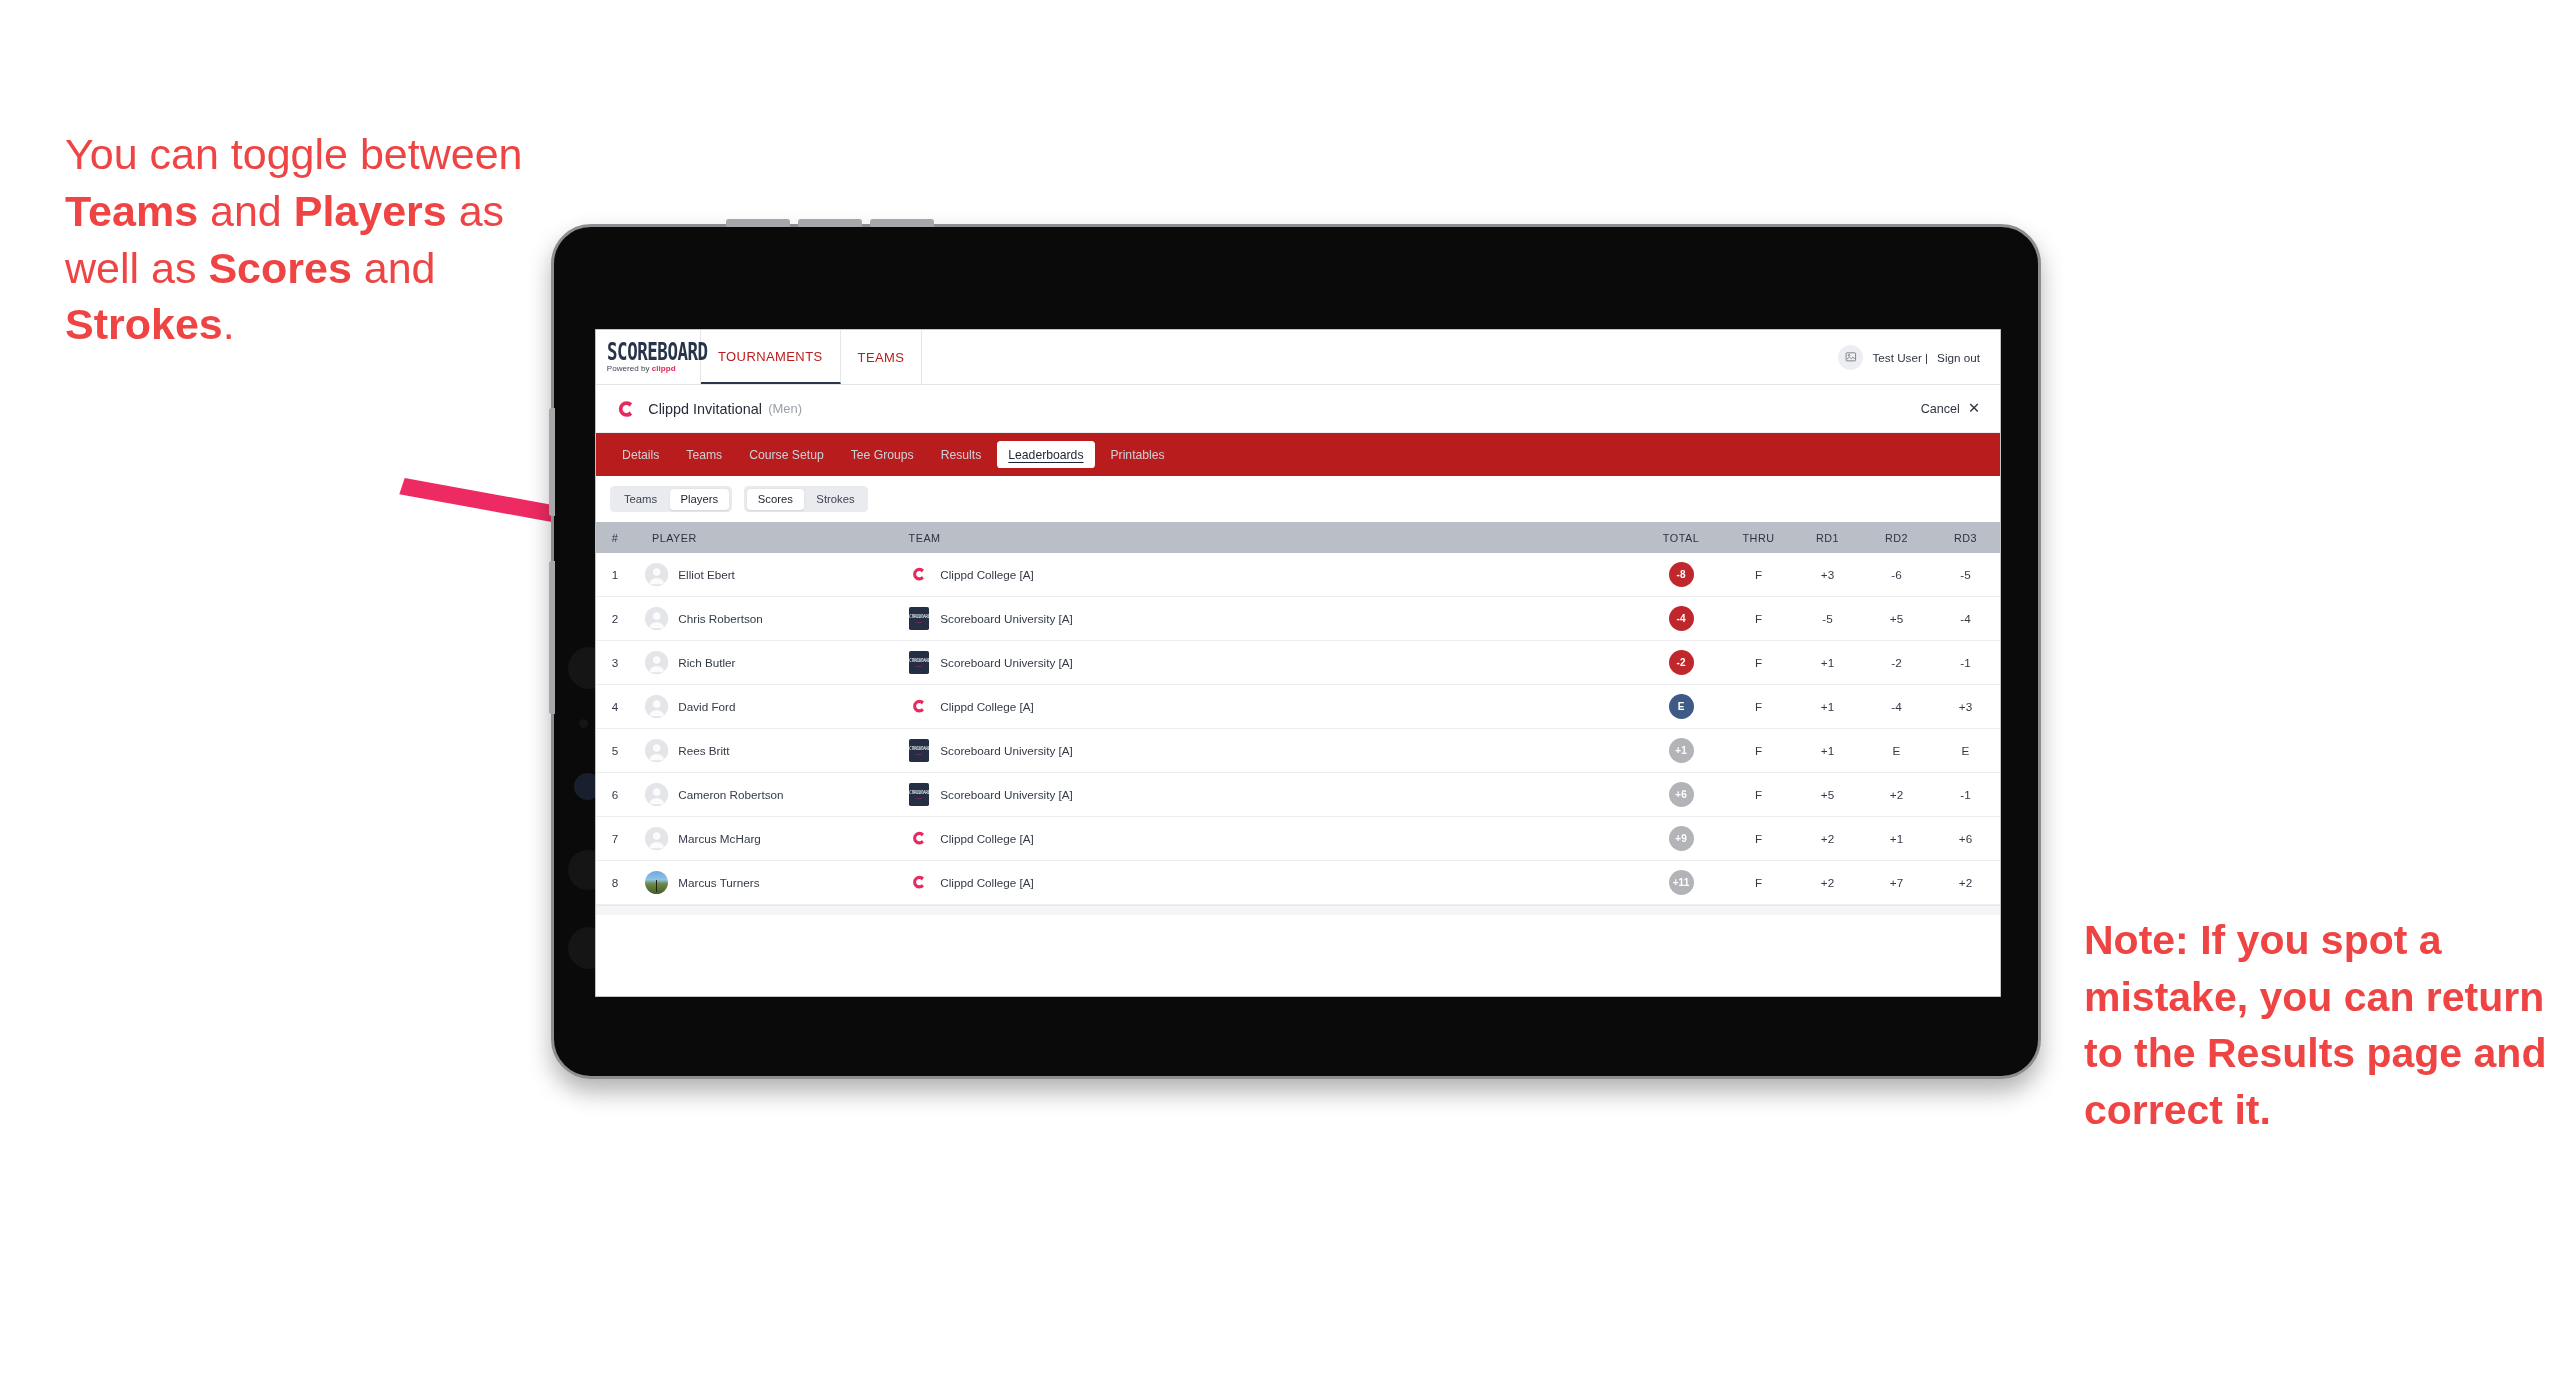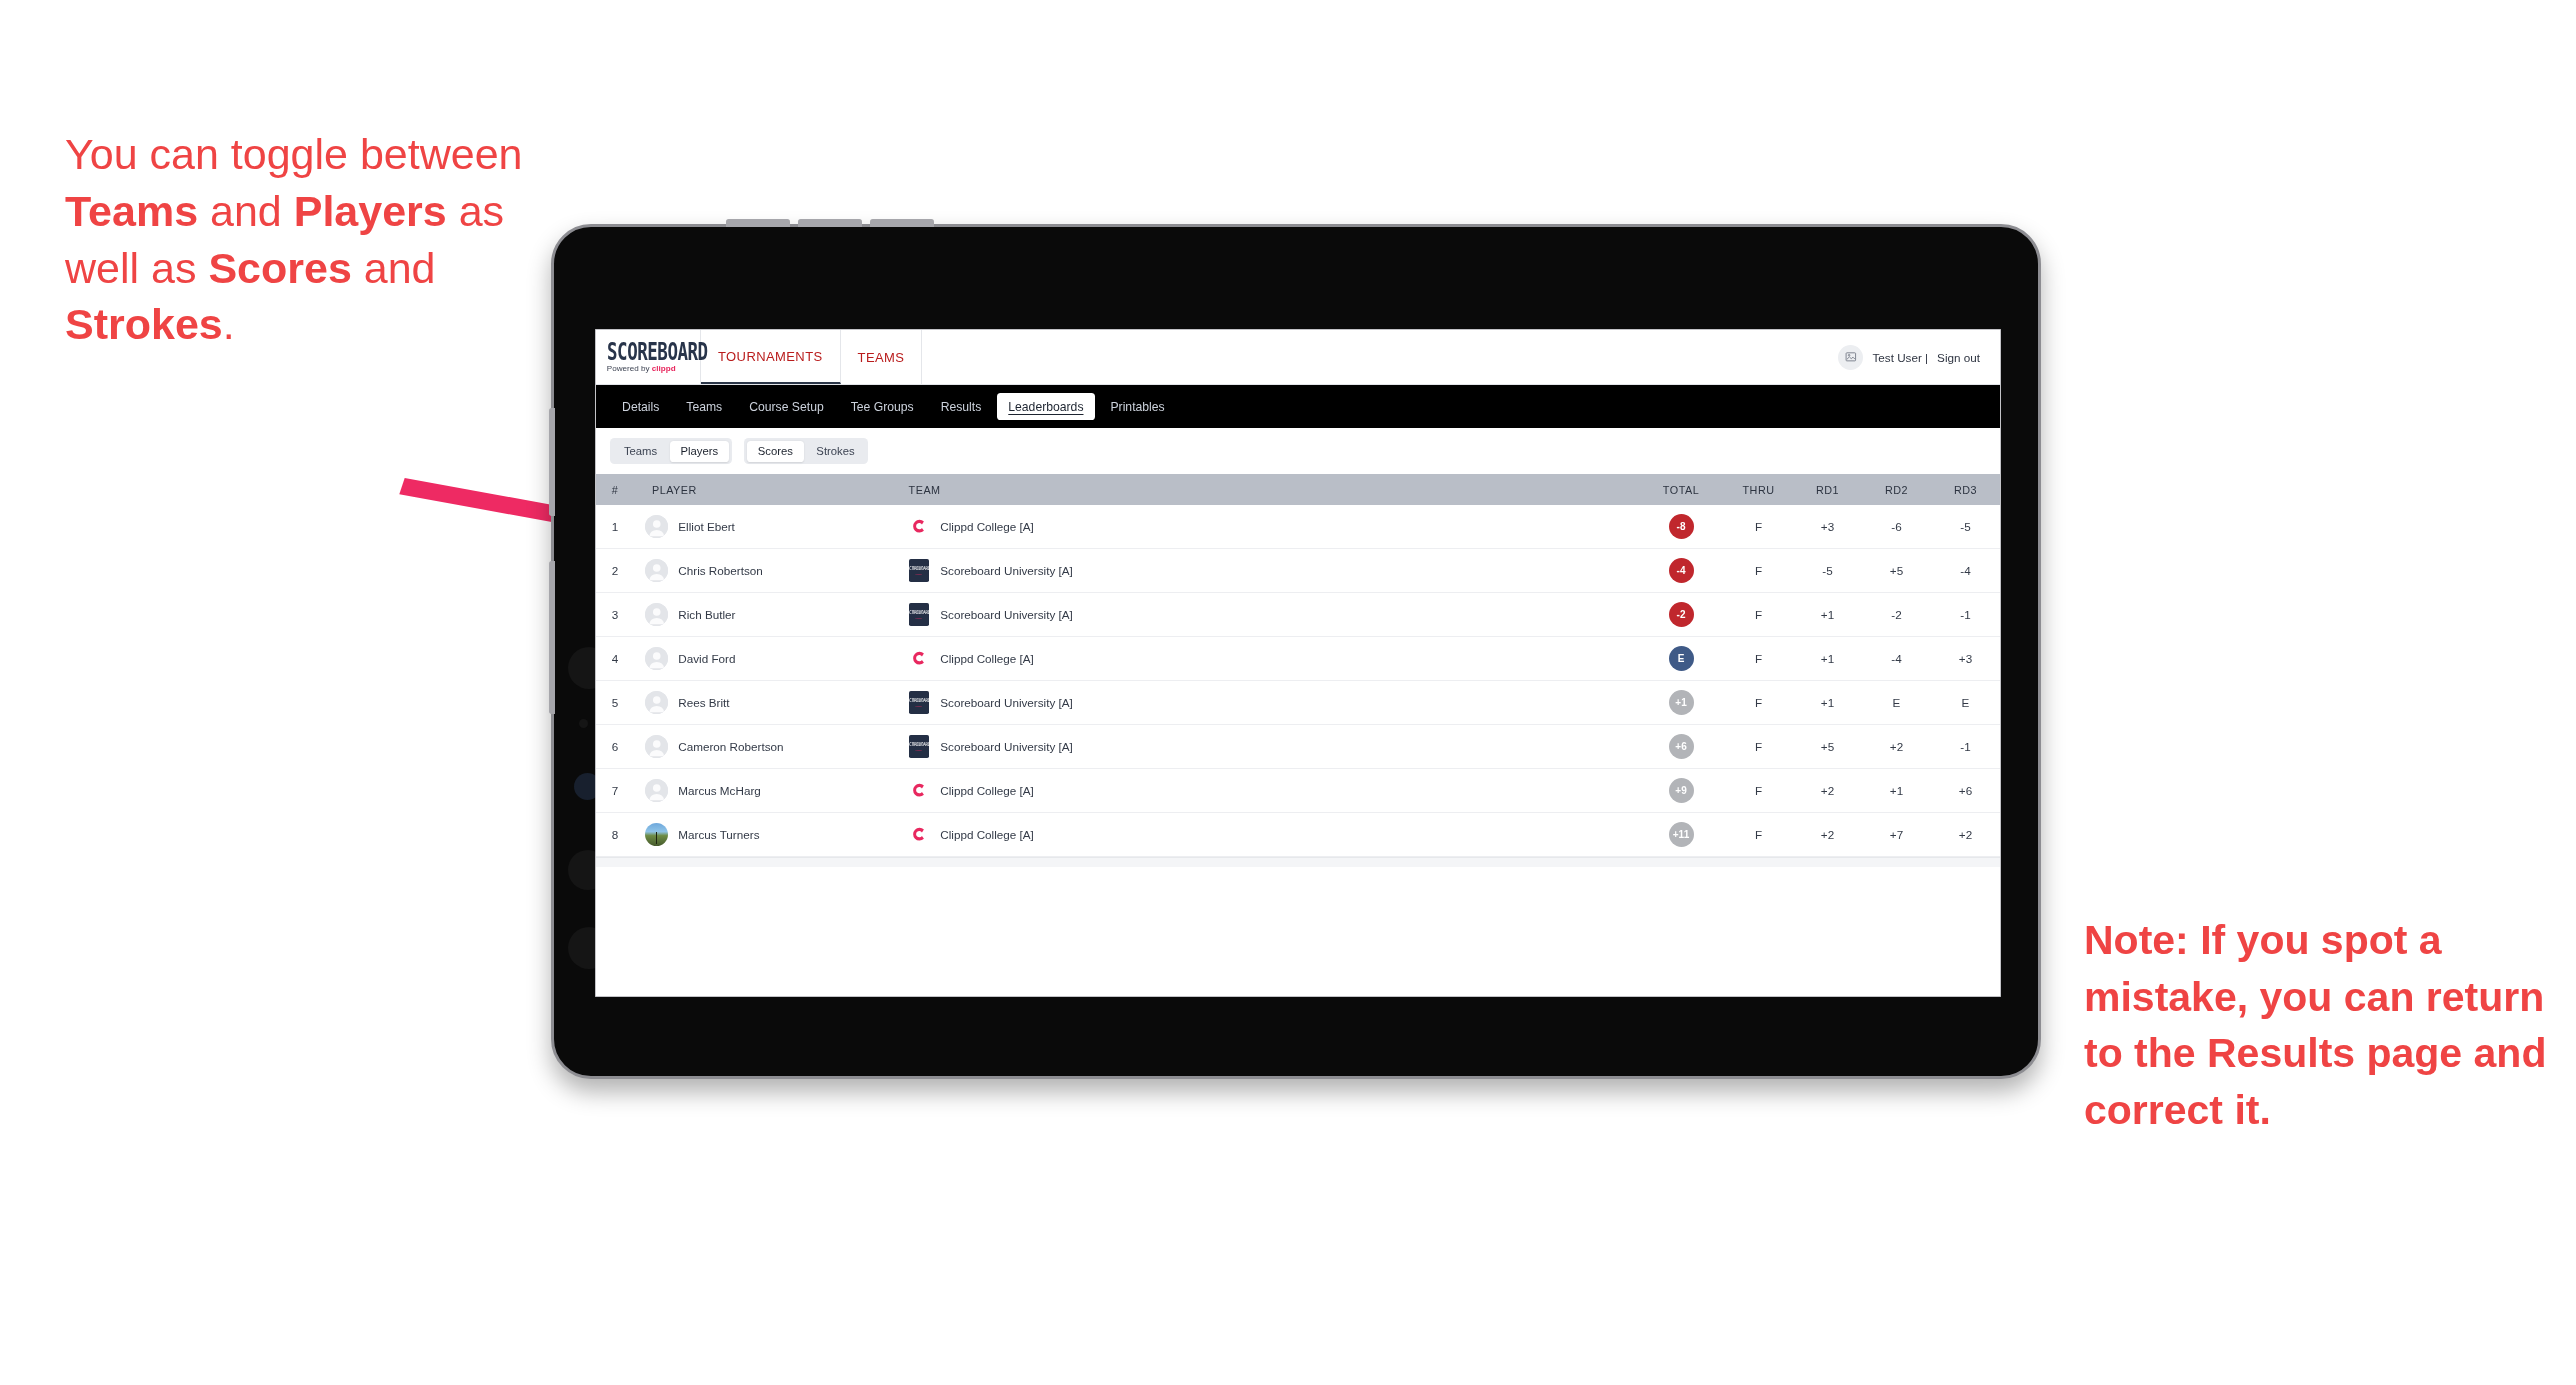--- a/index.html
+++ b/index.html
@@ -62,21 +62,21 @@
   
   #tourn-head{height:47px;background:#fff;display:flex;align-items:center;padding:0 20px 0 18px;border-bottom:0.9px solid #eceef1;}
   #tourn-logo{width:21.7px;height:21.7px;display:flex;align-items:center;justify-content:center;margin-right:12.6px;}
   #tourn-name{font-size:14.4px;color:#262c38;}
   #tourn-gender{font-size:13px;color:#99a0ac;margin-left:6.3px;}
   #cancel-wrap{margin-left:auto;display:flex;align-items:center;gap:8.1px;cursor:pointer;}
   #cancel-label{font-size:12.6px;color:#2f3542;}
   #cancel-x{font-size:14.4px;color:#2f3542;line-height:1;}
 
   
-  #secnav{height:43px;background:#000000;display:flex;align-items:center;padding-left:14.4px;gap:3.6px;}
+  #secnav{height:43px;background:#b91c1c;display:flex;align-items:center;padding-left:14.4px;gap:3.6px;}
   .secnav-item{font-size:12.2px;color:#ccd2dc;padding:6.3px 11.7px;border-radius:3.6px;cursor:pointer;white-space:nowrap;}
   .secnav-item.active{background:#ffffff;color:#1d2430;text-decoration:underline;text-underline-offset:2.7px;}
 
   
   #toggles{height:46px;background:#fff;display:flex;align-items:center;padding-left:14.4px;gap:12.6px;}
   .toggle-group{background:#e9ebef;border-radius:4.5px;padding:2.7px;display:flex;gap:1.8px;}
   .toggle-btn{font-size:11.3px;color:#3c4352;padding:4.5px 10.8px;border-radius:3.6px;cursor:pointer;white-space:nowrap;}
   .toggle-btn.active{background:#ffffff;color:#1b212c;box-shadow:0 0.9px 1.8px rgba(0,0,0,.10);}
 
   
@@ -158,20 +158,33 @@
             <rect x="1.5" y="2.5" width="13" height="11" rx="1"></rect>
             <path d="M2.5 11.5 L6 8 L8.5 10.5 L11 8.5 L13.5 11"></path>
             <circle cx="5.6" cy="5.8" r="1.1"></circle>
           </svg>
         </div>
         <div id="user-text">Test User |</div>
         <div id="signout">Sign out</div>
       </div>
     </div>
 
+    <div id="tourn-head">
+      <div id="tourn-logo">
+        <svg width="20" height="20" viewBox="0 0 24 24">
+          <path d="M20.5 5.2 A9.4 9.4 0 1 0 20.5 18.8 L17.6 14.6 A4.7 4.7 0 1 1 17.6 9.4 Z" fill="#e8285f"></path>
+        </svg>
+      </div>
+      <div id="tourn-name">Clippd Invitational</div>
+      <div id="tourn-gender">(Men)</div>
+      <div id="cancel-wrap">
+        <span id="cancel-label">Cancel</span>
+        <span id="cancel-x">✕</span>
+      </div>
+    </div>
 
     <div id="secnav">
         <div class="secnav-item">Details</div>
         <div class="secnav-item">Teams</div>
         <div class="secnav-item">Course Setup</div>
         <div class="secnav-item">Tee Groups</div>
         <div class="secnav-item">Results</div>
         <div class="secnav-item active">Leaderboards</div>
         <div class="secnav-item">Printables</div>
       </div>

